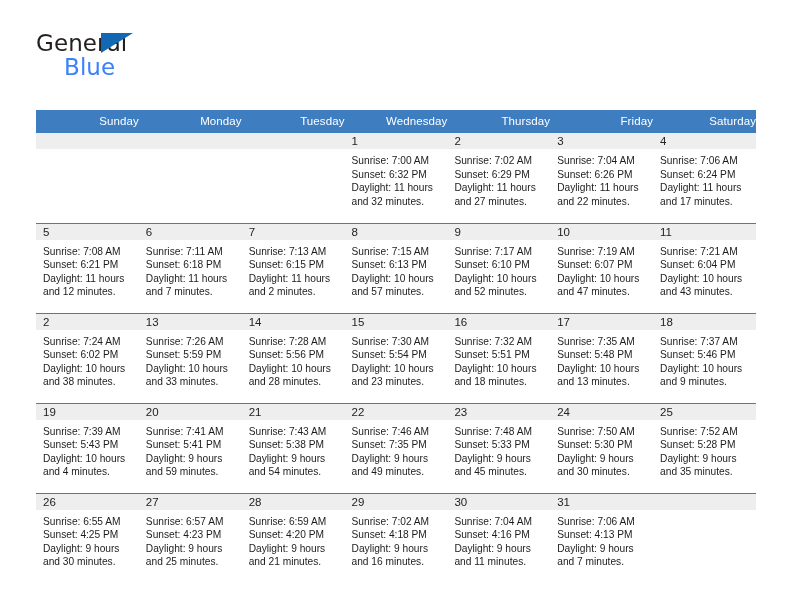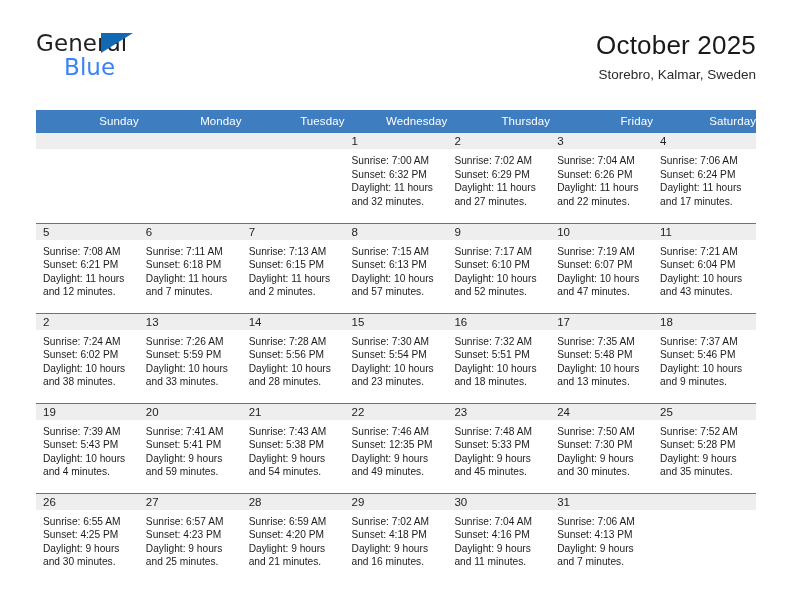--- a/index.html
+++ b/index.html
@@ -95,24 +95,20 @@
 <div class="page">
 
   <div class="topbar">
 
     <div class="logo">
       <span class="logo-general">General</span>
       <span class="logo-tri"></span>
       <span class="logo-blue">Blue</span>
     </div>
 
-    <div class="titles">
-      <div class="cal-title">October 2025</div>
-      <div class="cal-sub">Storebro, Kalmar, Sweden</div>
-    </div>
 
   </div>
 
   <table class="cal">
     <thead>
       <tr>
         <th>Sunday</th>
         <th>Monday</th>
         <th>Tuesday</th>
         <th>Wednesday</th>
@@ -324,39 +320,39 @@
               <div>Sunrise: 7:43 AM</div>
               <div>Sunset: 5:38 PM</div>
               <div>Daylight: 9 hours</div>
               <div>and 54 minutes.</div>
             </div>
           </td>
           <td>
             <div class="daynum-bar">22</div>
             <div class="lines">
               <div>Sunrise: 7:46 AM</div>
-              <div>Sunset: 12:35 PM</div>
+              <div>Sunset: 7:35 PM</div>
               <div>Daylight: 9 hours</div>
               <div>and 49 minutes.</div>
             </div>
           </td>
           <td>
             <div class="daynum-bar">23</div>
             <div class="lines">
               <div>Sunrise: 7:48 AM</div>
               <div>Sunset: 5:33 PM</div>
               <div>Daylight: 9 hours</div>
               <div>and 45 minutes.</div>
             </div>
           </td>
           <td>
             <div class="daynum-bar">24</div>
             <div class="lines">
               <div>Sunrise: 7:50 AM</div>
-              <div>Sunset: 7:30 PM</div>
+              <div>Sunset: 5:30 PM</div>
               <div>Daylight: 9 hours</div>
               <div>and 30 minutes.</div>
             </div>
           </td>
           <td>
             <div class="daynum-bar">25</div>
             <div class="lines">
               <div>Sunrise: 7:52 AM</div>
               <div>Sunset: 5:28 PM</div>
               <div>Daylight: 9 hours</div>

